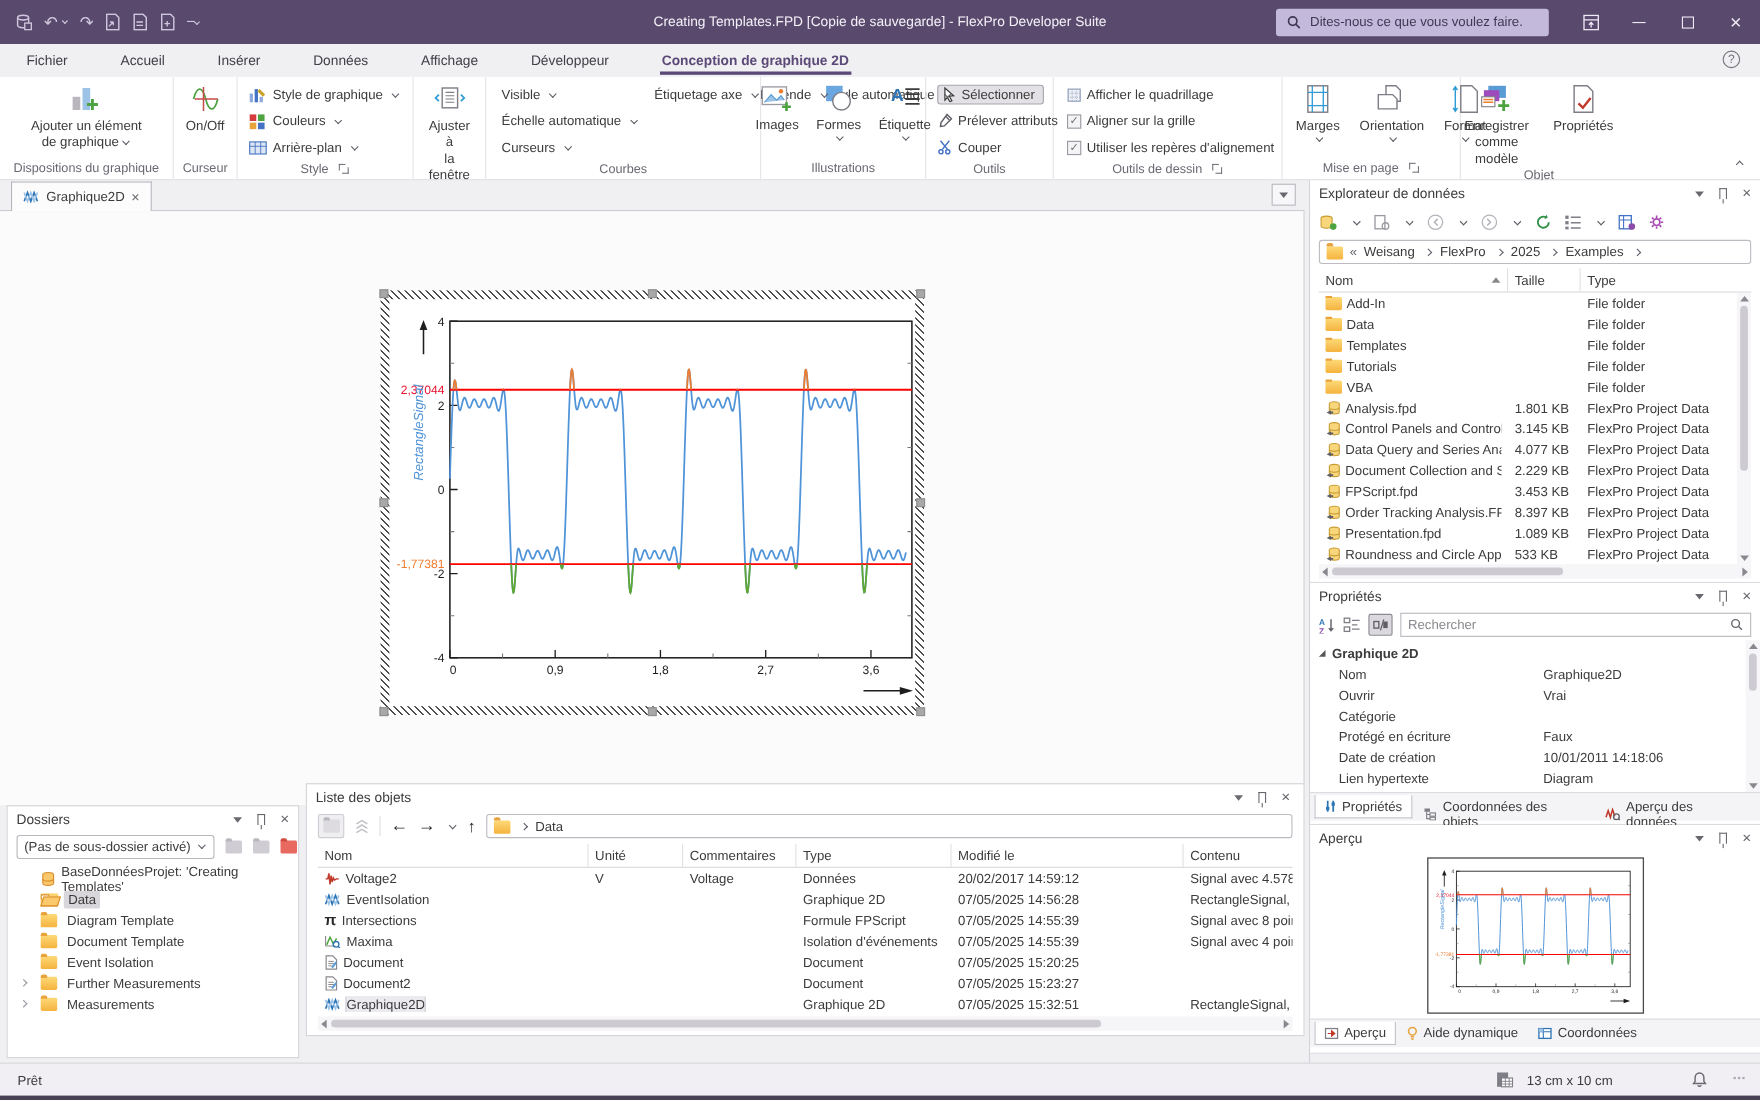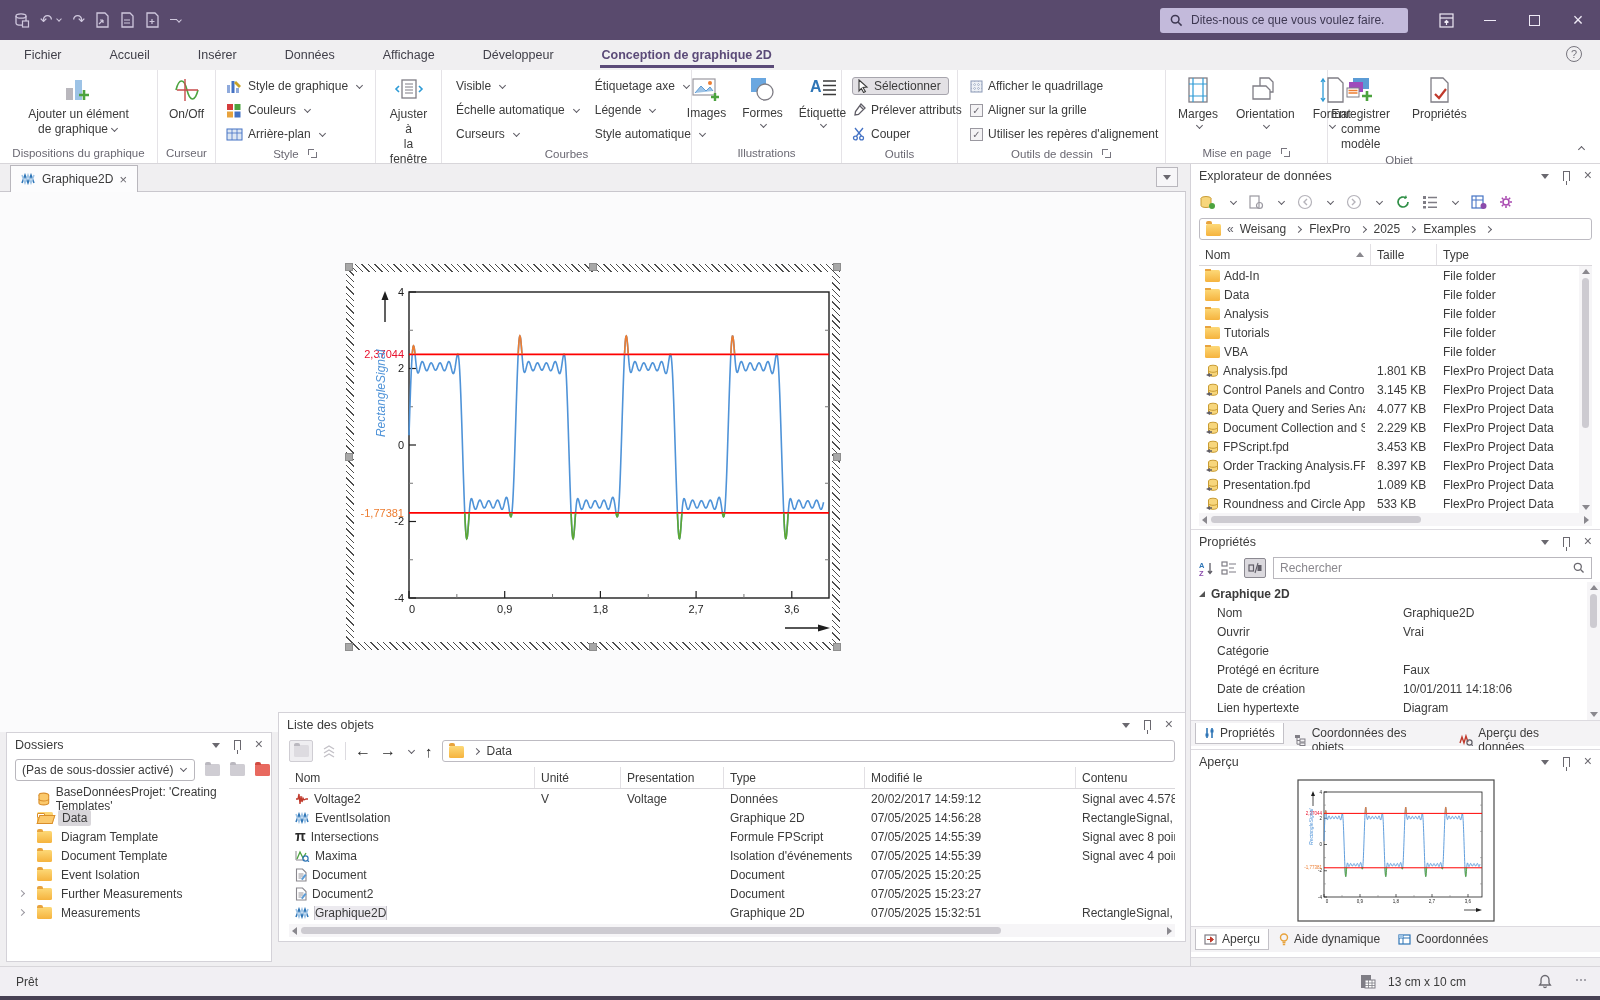--- a/index.html
+++ b/index.html
@@ -135,20 +135,21 @@
       <svg width="15" height="16" viewBox="0 0 15 16">
           <path d="M2 1h8l3 3v11H2z" fill="none" stroke="#cfc7dd" stroke-width="1.3"></path>
           <path d="M7 7v5M4.5 9.5h5" stroke="#cfc7dd" stroke-width="1.2"></path>
         </svg>
     </span>
     <span class="toolbtn" style="color:#cfc7dd">
       <span style="display:block;width:7px;border-top:1.3px solid #cfc7dd;margin-bottom:2px"></span>
       <span class="cv" style="border-color:#cfc7dd;width:4px;height:4px;margin:0"></span>
     </span>
   </div>
+  <div class="tb-title">Creating Templates.FPD [Copie de sauvegarde] - FlexPro Developer Suite</div>
   <div class="tb-right">
     <div class="search-pill">
       <svg width="13" height="13" viewBox="0 0 13 13">
           <circle cx="5.2" cy="5.2" r="3.8" fill="none" stroke="#3e3852" stroke-width="1.5"></circle>
           <path d="M8.2 8.2l3.4 3.4" stroke="#3e3852" stroke-width="1.5"></path>
         </svg>
       <span>Dites-nous ce que vous voulez faire.</span>
     </div>
     <span class="winbtn">
       <svg width="15" height="15" viewBox="0 0 15 15">
@@ -279,21 +280,21 @@
           </div>
         <div class="rrow">
             <span>Échelle automatique</span>
             <span class="cv"></span>
           </div>
         <div class="rrow">
             <span>Curseurs</span>
             <span class="cv"></span>
           </div>
       </div>
-      <div style="display:flex;flex-direction:column">
+      <div style="display:flex;flex-direction:row">
         <div class="rrow">
             <span>Étiquetage axe</span>
             <span class="cv"></span>
           </div>
         <div class="rrow">
             <span>Légende</span>
             <span class="cv"></span>
           </div>
         <div class="rrow">
             <span>Style automatique</span>
@@ -650,21 +651,21 @@
               <span class="gi gi-folder" style="margin-right:4px"></span>
               <span style="overflow:hidden;white-space:nowrap">Data</span>
             </div>
             <div style="width:66px"><span></span></div>
             <div style="width:128px"><span>File folder</span></div>
           </div>
 
           <div class="frow">
             <div style="width:172px" class="flex">
               <span class="gi gi-folder" style="margin-right:4px"></span>
-              <span style="overflow:hidden;white-space:nowrap">Analysis</span>
+              <span style="overflow:hidden;white-space:nowrap">Templates</span>
             </div>
             <div style="width:66px"><span></span></div>
             <div style="width:128px"><span>File folder</span></div>
           </div>
 
           <div class="frow">
             <div style="width:172px" class="flex">
               <span class="gi gi-folder" style="margin-right:4px"></span>
               <span style="overflow:hidden;white-space:nowrap">Tutorials</span>
             </div>
@@ -1122,21 +1123,21 @@
     </div>
   </div>
   <div class="thdr" style="margin:2px 10px 0 10px">
     <div style="width:246px">
         <span>Nom</span>
       </div>
     <div style="width:86px">
         <span>Unité</span>
       </div>
     <div style="width:103px">
-        <span>Presentation</span>
+        <span>Commentaires</span>
       </div>
     <div style="width:141px">
         <span>Type</span>
       </div>
     <div style="width:211px">
         <span>Modifié le</span>
       </div>
     <div style="flex:1;border-right:none">
         <span>Contenu</span>
       </div>

